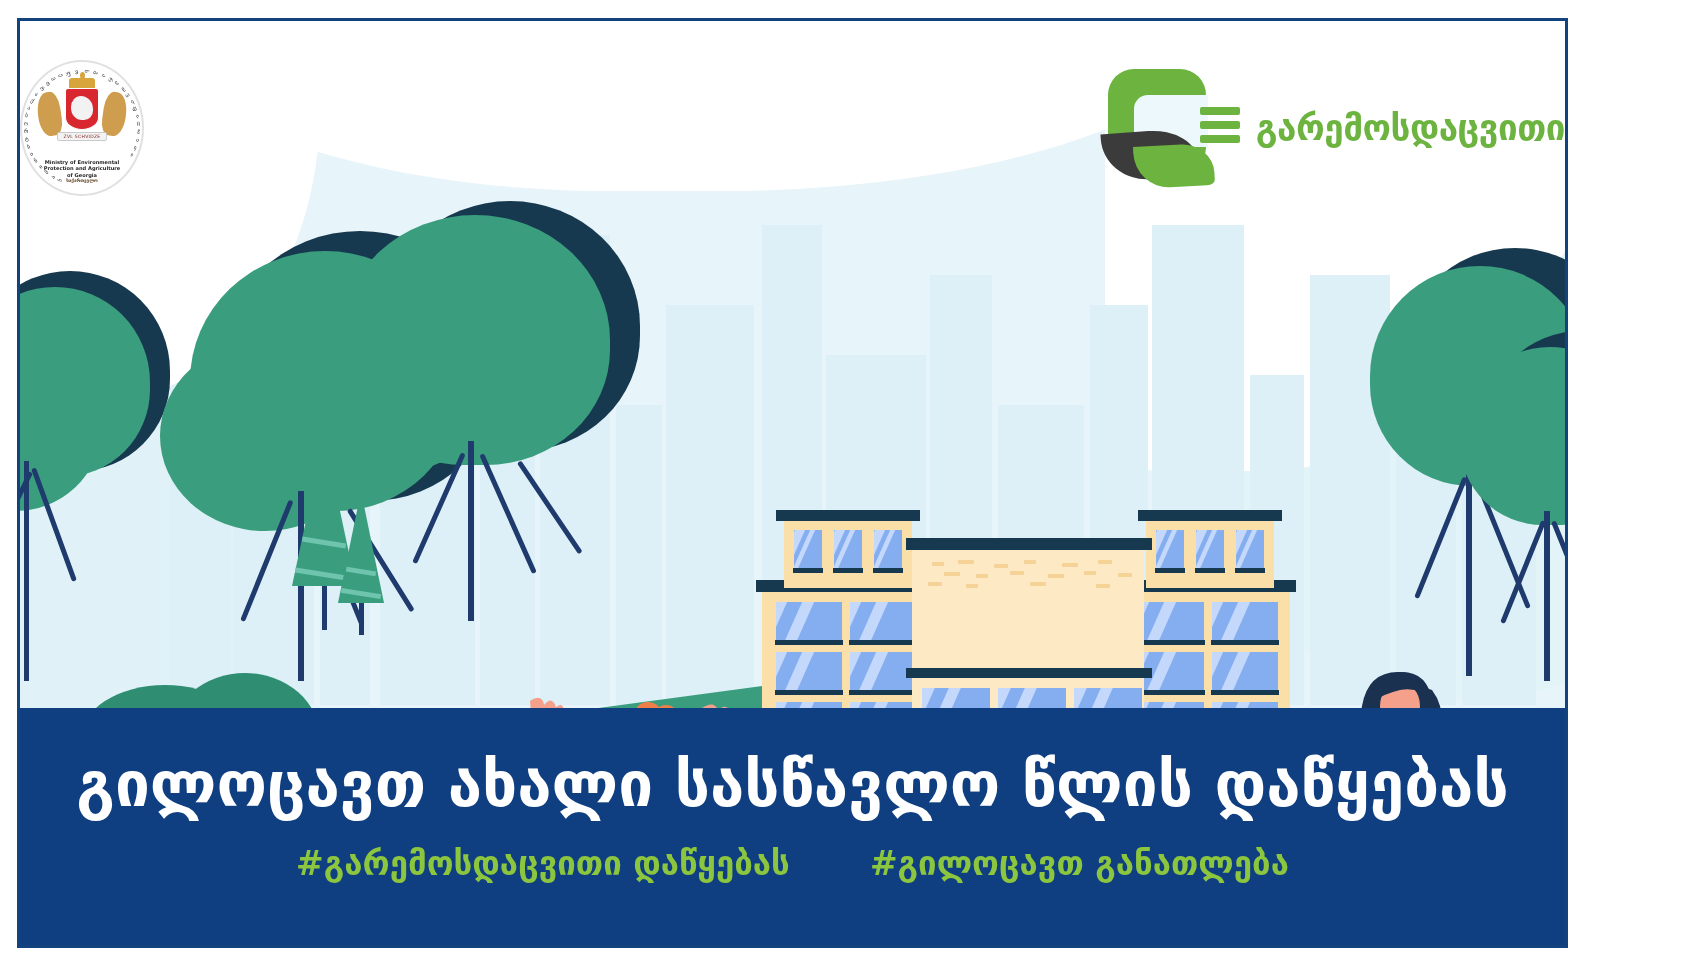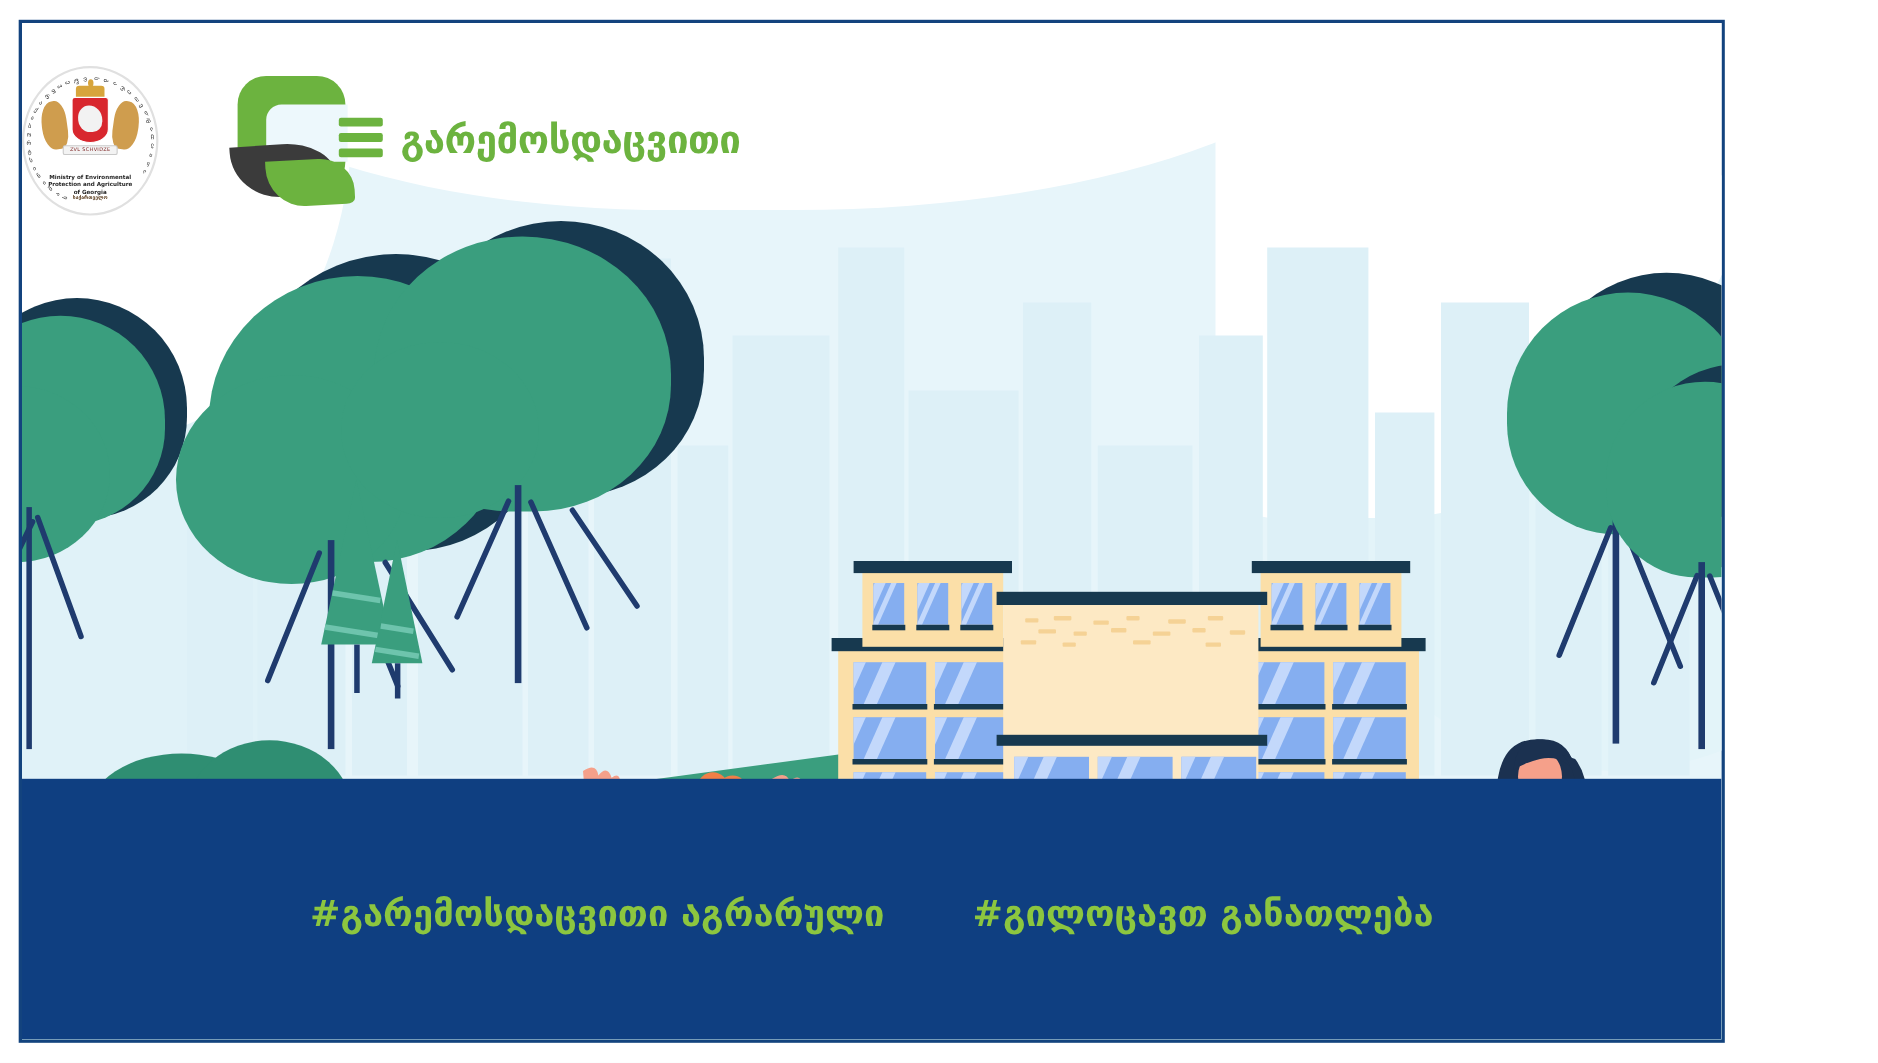--- a/index.html
+++ b/index.html
@@ -191,21 +191,21 @@
   
   .char{ position:absolute; }
 
   
   #logos{
     position:absolute;
     left:0; right:0; top:22px;
     height:170px;
     display:flex;
     align-items:center;
-    justify-content:flex-start;
+    justify-content:space-between;
     gap:72px;
     z-index:40;
   }
   #emblem{
     position:relative;
     width:124px; height:136px;
     border-radius:50%;
     background:#ffffff;
     border:2px solid #e0e0e0;
     overflow:hidden;
@@ -802,20 +802,21 @@
           <div class="book-dark"></div>
           <div class="book-green"></div>
         </div>
         <div id="logo-text">
           <div class="l1">გარემოსდაცვითი</div>
         </div>
       </div>
     </div>
 
     <div id="band">
+      <div id="headline">გილოცავთ ახალი სასწავლო წლის დაწყებას</div>
       <div id="tags">
-        <span>#გარემოსდაცვითი აგრარული</span>
+        <span>#გარემოსდაცვითი დაწყებას</span>
         <span>#გილოცავთ განათლება</span>
       </div>
     </div>
 
   </div>
 </div>
 
 </body></html>

